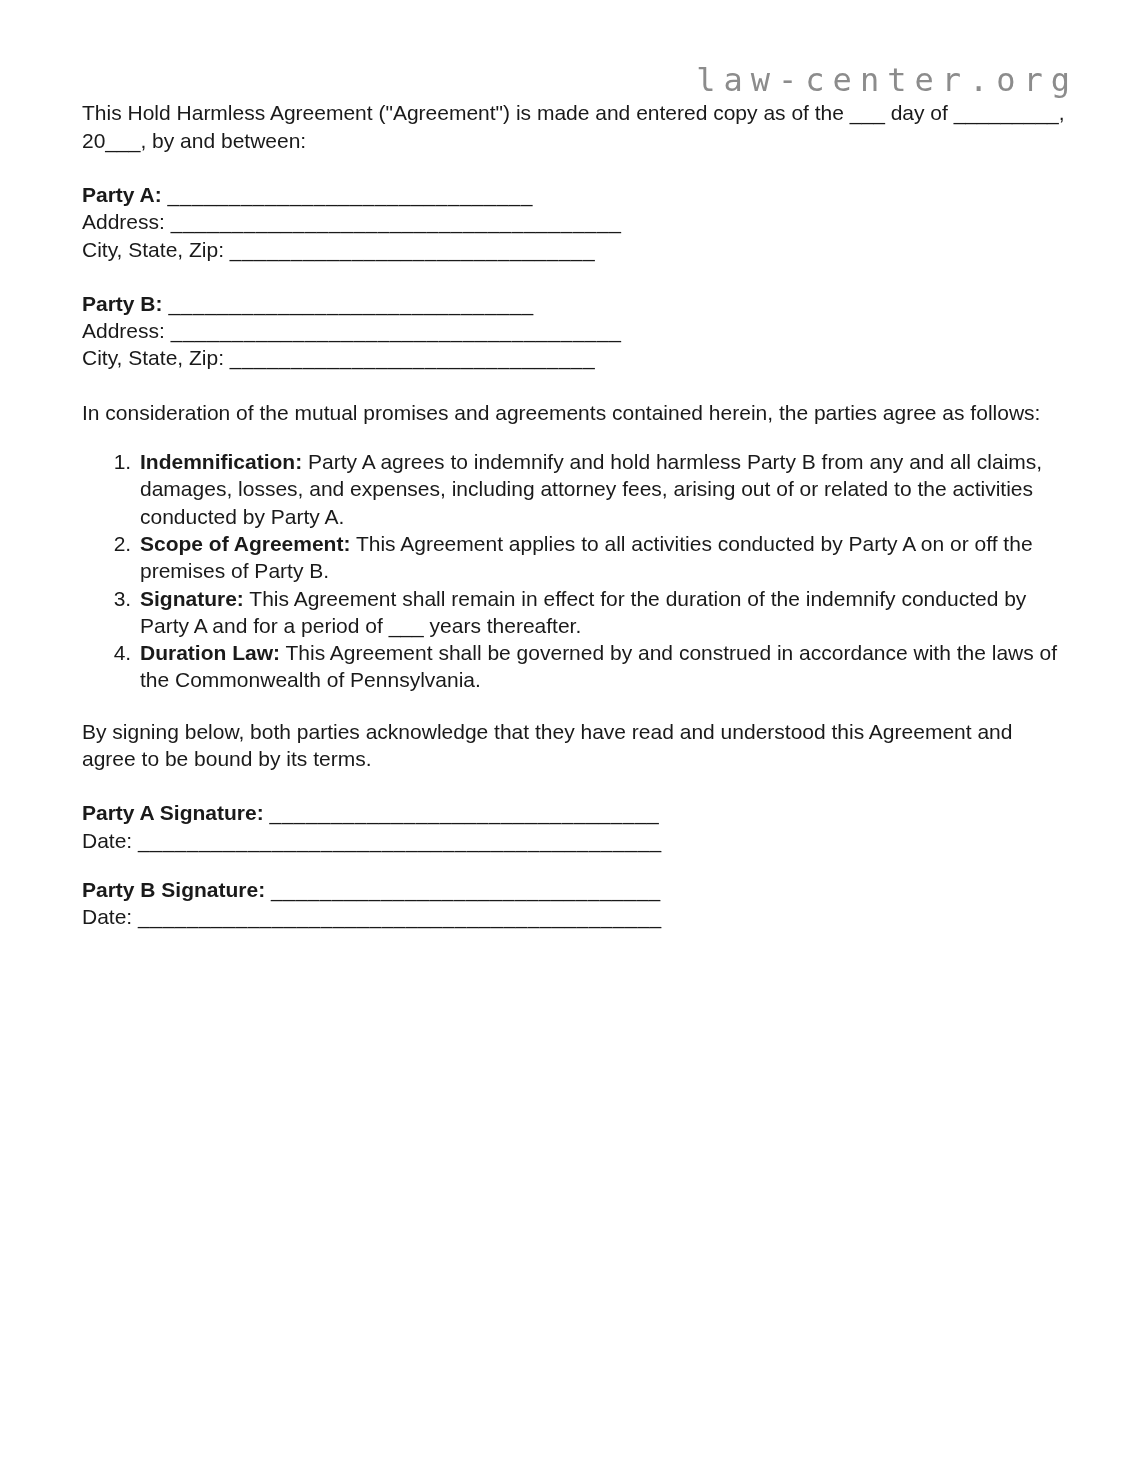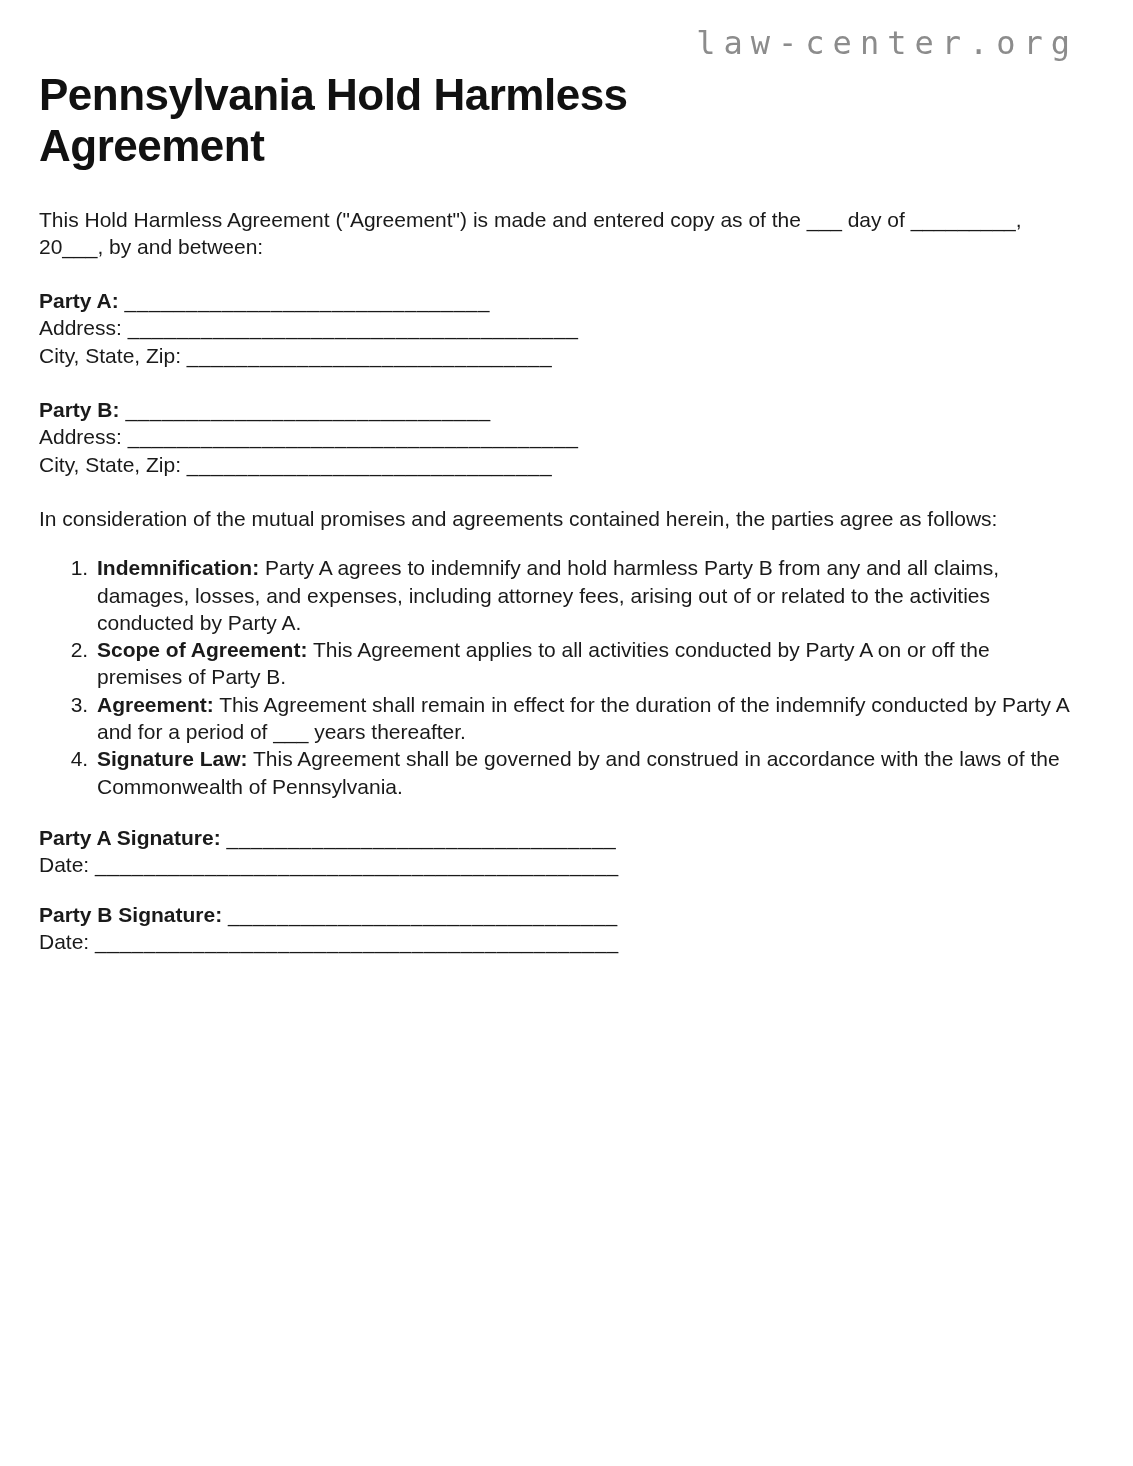--- a/index.html
+++ b/index.html
@@ -5,27 +5,28 @@
   html, body {
     margin: 0;
     padding: 0;
     background: #ffffff;
   }
   .page {
     position: relative;
     width: 1133px;
     height: 1262px;
     box-sizing: border-box;
-    padding: 24px 63px 0 39px;
+    padding: 24px 63px 0 82px;
     background: #ffffff;
     font-family: "Liberation Sans", sans-serif;
     font-size: 21px;
     line-height: 1.3;
     color: #1a1a1a;
     overflow: hidden;
+    margin-top: 37px;
   }
   .brand {
     text-align: right;
     font-family: "DejaVu Sans Mono", monospace;
     font-size: 32px;
     line-height: 1.2;
     letter-spacing: 8px;
     color: #8c8c8c;
     margin: 0 -8px 0 0;
     white-space: nowrap;
@@ -56,21 +57,20 @@
   strong { font-weight: bold; }
   .line { white-space: nowrap; letter-spacing: 0.5px; }
 </style>
 </head>
 <body>
 
 <div class="page">
 
   <div class="brand">law-center.org</div>
 
-  <h1 class="title">Pennsylvania Hold Harmless Agreement</h1>
 
   <p class="para">This Hold Harmless Agreement ("Agreement") is made and entered copy as of the ___ day of _________, 20___, by and between:</p>
 
   <p class="para">
     <strong>Party A:</strong>
     <span class="line">______________________________</span><br>
     <span>Address:</span>
     <span class="line">_____________________________________</span><br>
     <span>City, State, Zip:</span>
     <span class="line">______________________________</span>
@@ -91,29 +91,30 @@
   <ol class="terms">
     <li class="term">
       <strong>Indemnification:</strong>
       <span>Party A agrees to indemnify and hold harmless Party B from any and all claims, damages, losses, and expenses, including attorney fees, arising out of or related to the activities conducted by Party A.</span>
     </li>
     <li class="term">
       <strong>Scope of Agreement:</strong>
       <span>This Agreement applies to all activities conducted by Party A on or off the premises of Party B.</span>
     </li>
     <li class="term">
-      <strong>Agreement:</strong>
+      <strong>Signature:</strong>
       <span>This Agreement shall remain in effect for the duration of the indemnify conducted by Party A and for a period of ___ years thereafter.</span>
     </li>
     <li class="term">
-      <strong>Signature Law:</strong>
+      <strong>Duration Law:</strong>
       <span>This Agreement shall be governed by and construed in accordance with the laws of the Commonwealth of Pennsylvania.</span>
     </li>
   </ol>
 
+  <p class="para">By signing below, both parties acknowledge that they have read and understood this Agreement and agree to be bound by its terms.</p>
 
   <p class="para tight">
     <strong>Party A Signature:</strong>
     <span class="line">________________________________</span><br>
     <span>Date:</span>
     <span class="line">___________________________________________</span>
   </p>
 
   <p class="para">
     <strong>Party B Signature:</strong>

